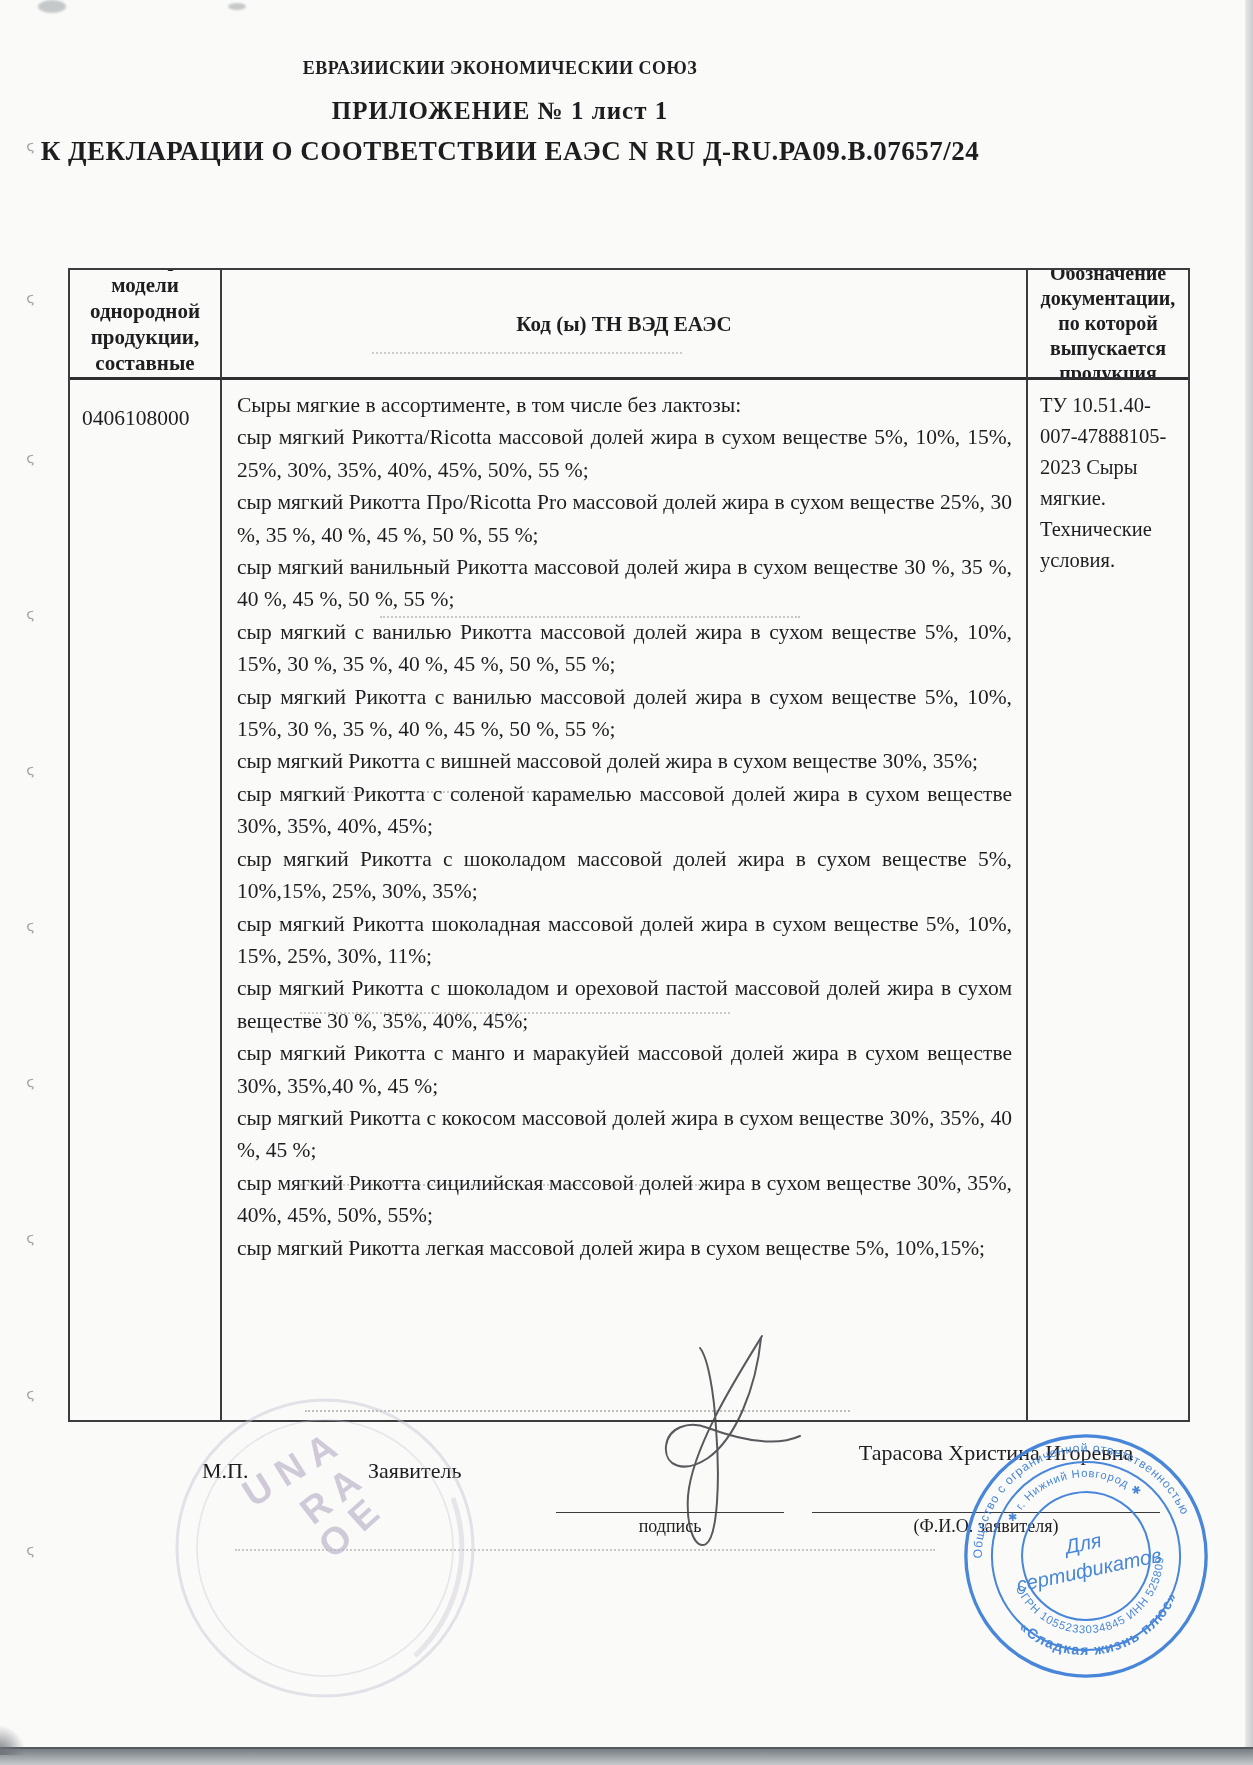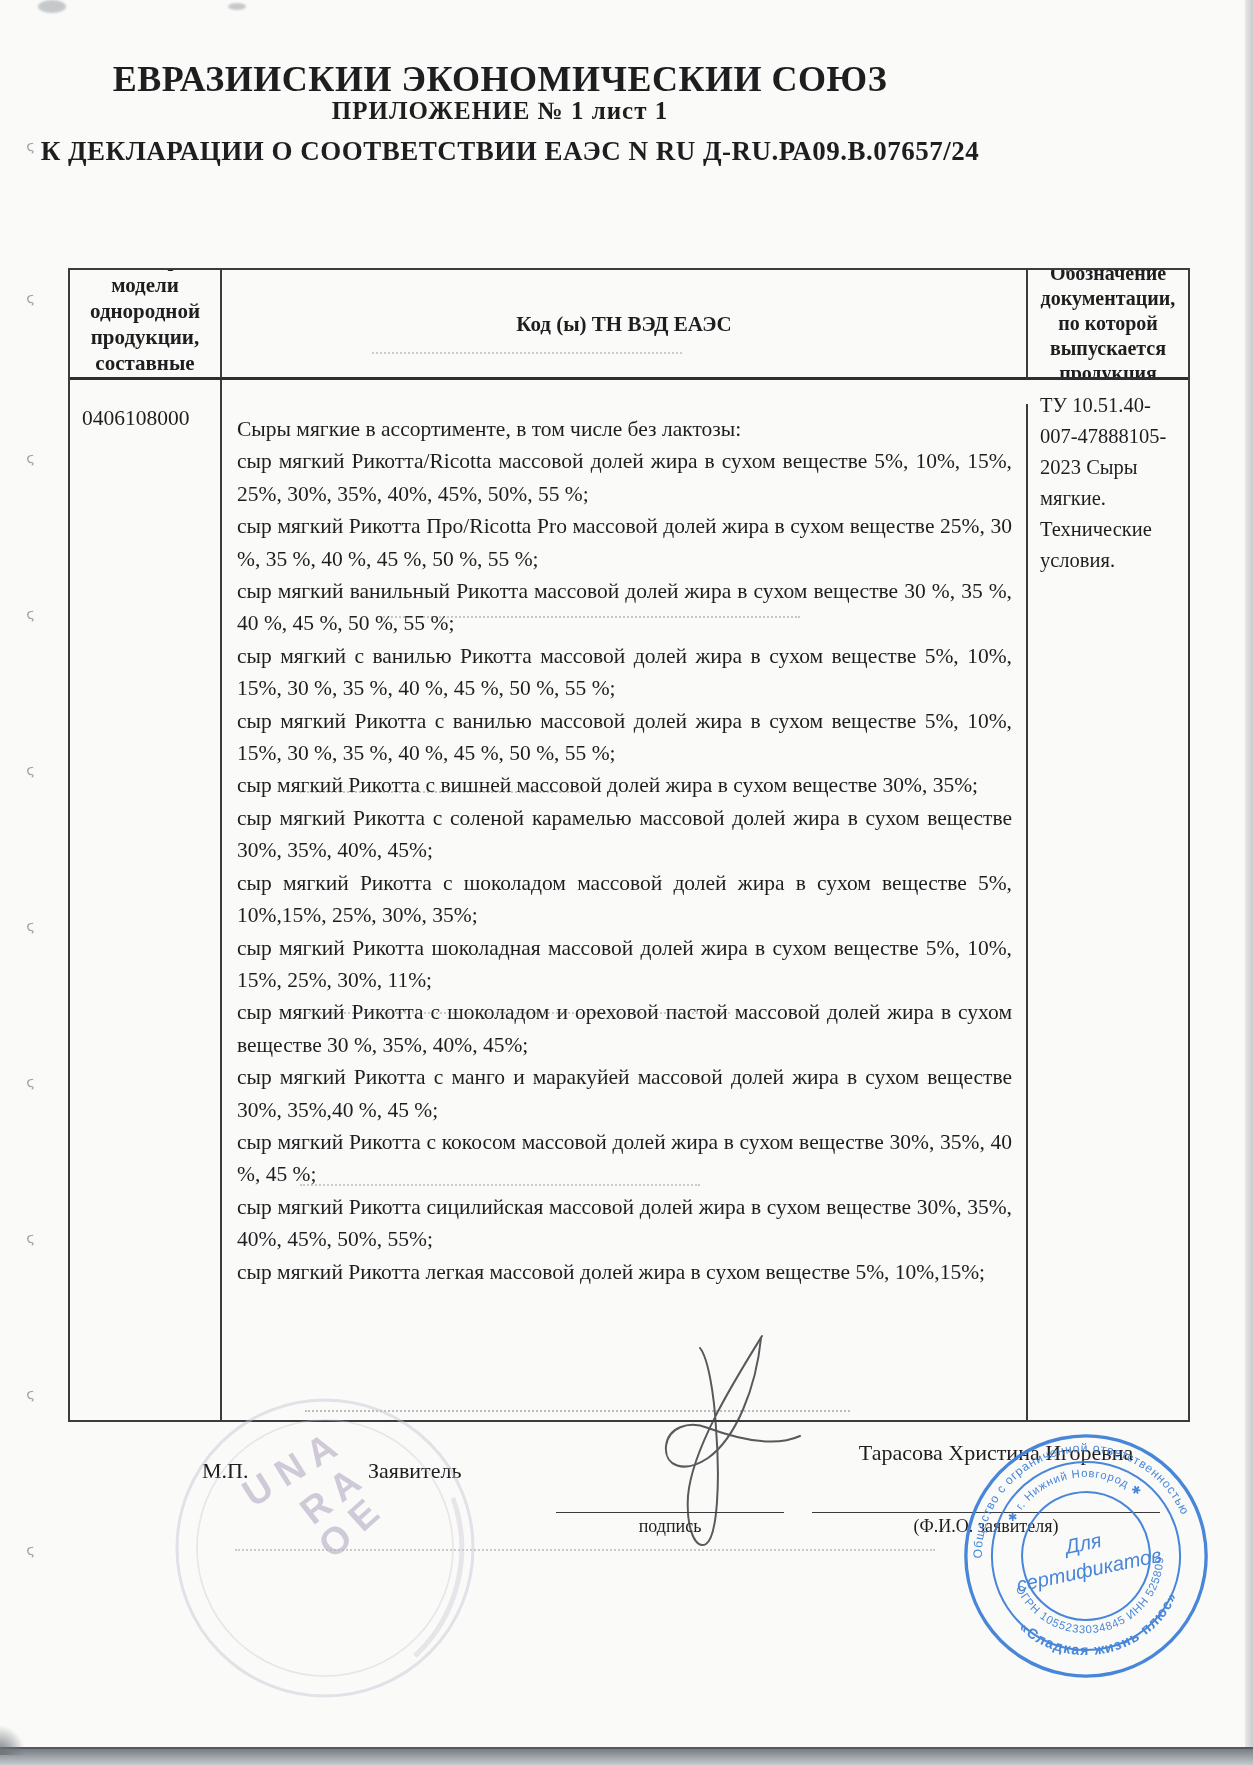--- a/index.html
+++ b/index.html
@@ -7,34 +7,34 @@
         font-family:"Liberation Serif", serif;color:#1e1e20;}
   
   .edge-right{position:absolute;right:0;top:0;width:8px;height:100%;background:linear-gradient(to right,#e9e9e7,#c9cbcd);}
   .edge-bottom{position:absolute;left:0;bottom:0;width:100%;height:16px;
       background:linear-gradient(to bottom,#767d83,#c6cacc);}
   .edge-bottom::before{content:"";position:absolute;top:-2px;left:0;width:100%;height:2px;background:#54595e;}
   .corner-bl{position:absolute;left:0;bottom:10px;width:26px;height:30px;background:radial-gradient(ellipse at 0% 100%,#6e747a 0%,rgba(110,116,122,0) 70%);}
   .smudge-top{position:absolute;background:#9aa0a4;opacity:.55;border-radius:50%;filter:blur(1px);}
   
   .h-center{position:absolute;left:0;width:1000px;text-align:center;font-weight:bold;letter-spacing:.5px;}
-  #title1{top:58px;font-size:36px;}
+  #title1{top:58px;font-size:18px;}
   #title2{top:97px;font-size:25px;letter-spacing:1px;}
   #title3{top:136px;width:1020px;font-size:27px;}
   #subtitle{position:absolute;top:226px;left:15px;width:1085px;text-align:center;font-size:21.5px;font-weight:normal;}
   
   #doc-table{position:absolute;left:68px;top:268px;width:1122px;height:1154px;border:2px solid #3c3c3e;
      display:grid;grid-template-columns:152px 806px 1fr;grid-template-rows:110px 1fr;box-sizing:border-box;}
   .cell{box-sizing:border-box;overflow:hidden;}
   .cb{border-right:2px solid #3c3c3e;}
   .hd{border-bottom:3px solid #2e2e30;display:flex;align-items:center;justify-content:center;
       text-align:center;font-weight:bold;font-size:21px;line-height:26px;padding:4px 8px;}
   .hd3{font-size:20px;line-height:25px;}
   .code-cell{padding:26px 6px 0 12px;font-size:21.5px;}
-  .prod-cell{padding:9px 14px 0 15px;font-size:21.5px;line-height:32.4px;margin-top:24px;}
+  .prod-cell{padding:9px 14px 0 15px;font-size:21.5px;line-height:32.4px;}
   .prod-cell p{margin:0;text-align:justify;}
   .doc-cell{padding:10px 8px 0 12px;font-size:20.5px;line-height:31px;}
   
   .ft{position:absolute;font-size:22px;}
   .sigline{position:absolute;border-top:1.6px solid #3a3a3c;height:0;}
   .sigcap{position:absolute;font-size:18px;text-align:center;}
   #applicant-name{position:absolute;left:828px;top:1436px;width:336px;text-align:center;font-size:22px;line-height:33px;}
   
   .dotline{position:absolute;border-top:2px dotted #5c5c60;height:0;}
   .mark{position:absolute;left:26px;font-size:14px;color:#7c8186;opacity:.75;transform:rotate(-12deg);font-family:"DejaVu Sans",sans-serif;}

